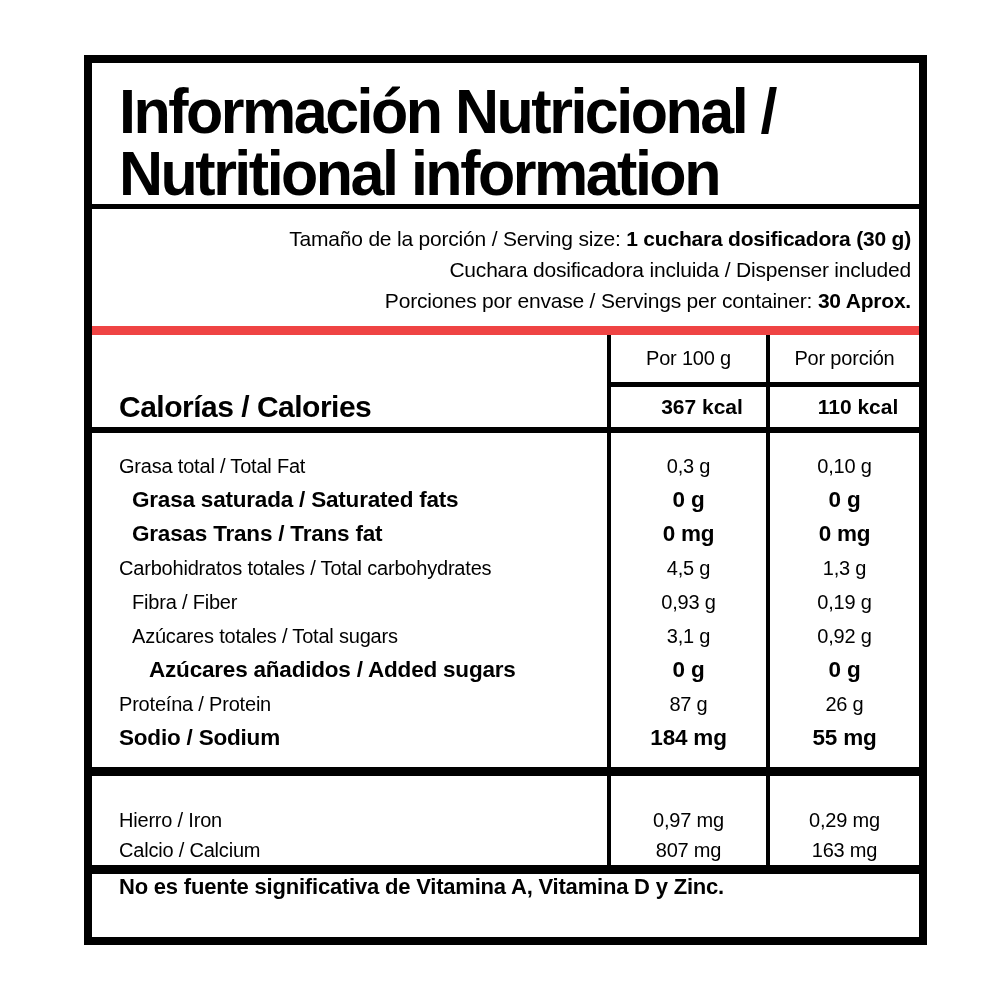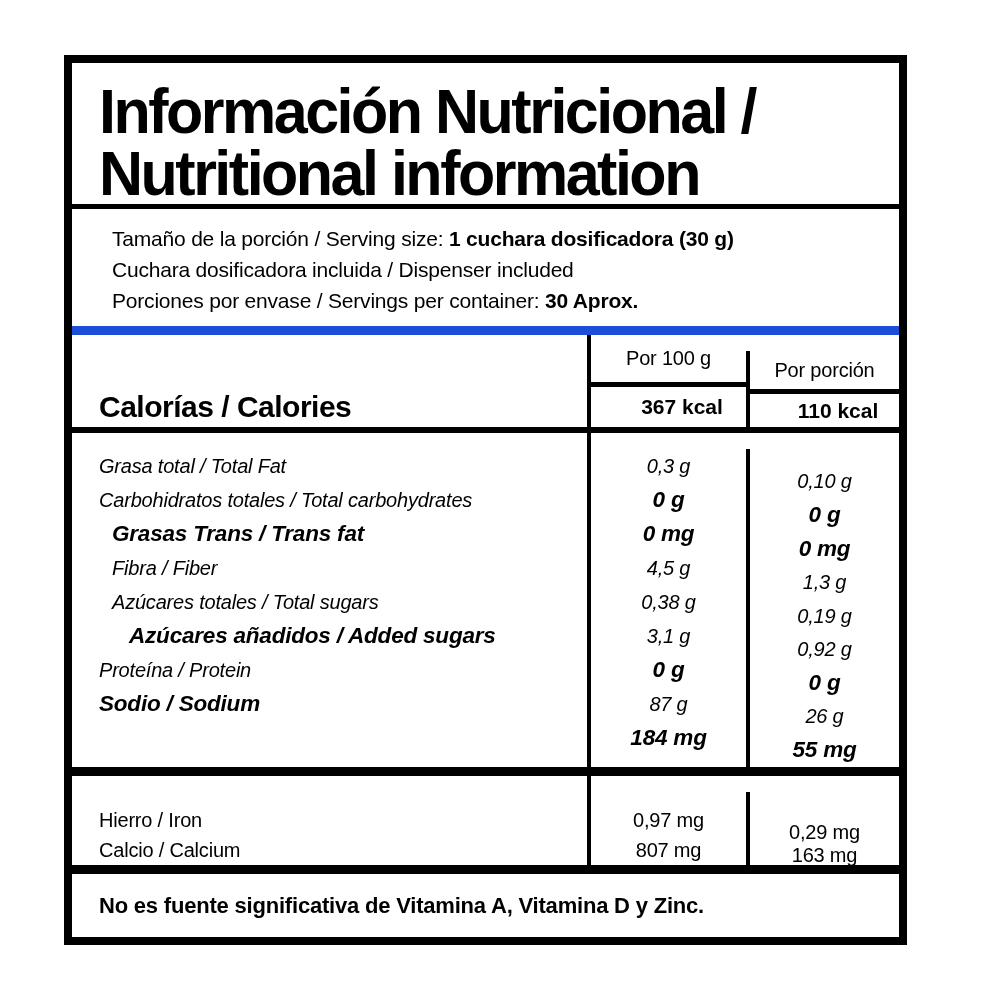--- a/index.html
+++ b/index.html
@@ -5,21 +5,21 @@
   * { margin: 0; padding: 0; box-sizing: border-box; }
   html, body { width: 1000px; height: 1000px; background: #ffffff; }
   body {
     font-family: "Liberation Sans", sans-serif;
     color: #000000;
     position: relative;
   }
 
   .label-box {
     position: absolute;
-    left: 64px; top: 55px;
+    left: 84px; top: 55px;
     width: 843px; height: 890px;
     border: 8px solid #000;
     background: #fff;
     display: flex;
     flex-direction: column;
   }
 
   
   .sec-title {
     height: 146px;
@@ -33,38 +33,39 @@
     letter-spacing: -2.5px;
     line-height: 62px;
     white-space: nowrap;
     transform: scaleY(1.04);
     transform-origin: left top;
   }
 
   
   .sec-serving {
     height: 126px;
-    border-bottom: 9px solid #1d4ed8;
+    border-bottom: 9px solid #ef4444;
     padding: 14px 8px 0 40px;
+    text-align: right;
   }
   .serv-line {
     font-size: 21px;
     line-height: 31px;
     letter-spacing: -0.2px;
     white-space: nowrap;
   }
   .b { font-weight: 700; }
 
   
   .cols { display: flex; }
   .col { display: flex; flex-direction: column; }
   .col-labels { width: 515px; border-radius: 21px; }
   .col-v { border-left: 4px solid #000; }
   .col-v1 { width: 159px; }
-  .col-v2 { width: 153px; margin-top: 16px; }
+  .col-v2 { width: 153px; }
 
   
   .sec-head { height: 98px; border-bottom: 6px solid #000; }
   .hcell {
     height: 56px;
     display: flex; align-items: center; justify-content: center;
     font-size: 20px;
     letter-spacing: -0.2px;
   }
   .col-v .hcell { border-bottom: 5px solid #000; }
@@ -72,42 +73,42 @@
   .calories-label {
     padding-left: 27px;
     font-size: 30px;
     font-weight: 700;
     letter-spacing: -0.5px;
   }
   .cval { justify-content: center; font-size: 21px; font-weight: 700; padding-left: 27px; }
 
   
   .sec-rows { height: 343px; border-bottom: 9px solid #000; }
-  .sec-rows .col { padding-top: 16px; font-style: italic; }
+  .sec-rows .col { padding-top: 16px; }
   .rcell {
     height: 34px;
     display: flex; align-items: center;
     font-size: 20px;
     letter-spacing: -0.2px;
     white-space: nowrap;
   }
   .col-v .rcell { justify-content: center; }
   .rcell.bold { font-weight: 700; font-size: 22.5px; }
   .ind0 { padding-left: 27px; }
   .ind1 { padding-left: 40px; }
   .ind2 { padding-left: 57px; }
 
   
   .sec-minerals { height: 98px; border-bottom: 9px solid #000; }
   .sec-minerals .col { padding-top: 29px; }
 
   
   .sec-footer {
     height: 63px;
-    display: flex; align-items: center;
+    display: flex; 
     padding-left: 27px;
   }
   .footer-note {
     font-size: 22px;
     font-weight: 700;
     letter-spacing: -0.2px;
     white-space: nowrap;
   }
 </style>
 </head>
@@ -137,34 +138,35 @@
     </div>
     <div class="col col-v col-v2">
       <div class="hcell">Por porción</div>
       <div class="ccell cval">110 kcal</div>
     </div>
   </div>
 
   <div class="sec-rows cols">
     <div class="col col-labels">
       <div class="rcell ind0">Grasa total / Total Fat</div>
+      <div class="rcell ind1 bold">Grasa saturada / Saturated fats</div>
+      <div class="rcell ind1 bold">Grasas Trans / Trans fat</div>
       <div class="rcell ind0">Carbohidratos totales / Total carbohydrates</div>
-      <div class="rcell ind1 bold">Grasas Trans / Trans fat</div>
       <div class="rcell ind1">Fibra / Fiber</div>
       <div class="rcell ind1">Azúcares totales / Total sugars</div>
       <div class="rcell ind2 bold">Azúcares añadidos / Added sugars</div>
       <div class="rcell ind0">Proteína / Protein</div>
       <div class="rcell ind0 bold">Sodio / Sodium</div>
     </div>
     <div class="col col-v col-v1">
       <div class="rcell">0,3 g</div>
       <div class="rcell bold">0 g</div>
       <div class="rcell bold">0 mg</div>
       <div class="rcell">4,5 g</div>
-      <div class="rcell">0,38 g</div>
+      <div class="rcell">0,93 g</div>
       <div class="rcell">3,1 g</div>
       <div class="rcell bold">0 g</div>
       <div class="rcell">87 g</div>
       <div class="rcell bold">184 mg</div>
     </div>
     <div class="col col-v col-v2">
       <div class="rcell">0,10 g</div>
       <div class="rcell bold">0 g</div>
       <div class="rcell bold">0 mg</div>
       <div class="rcell">1,3 g</div>

